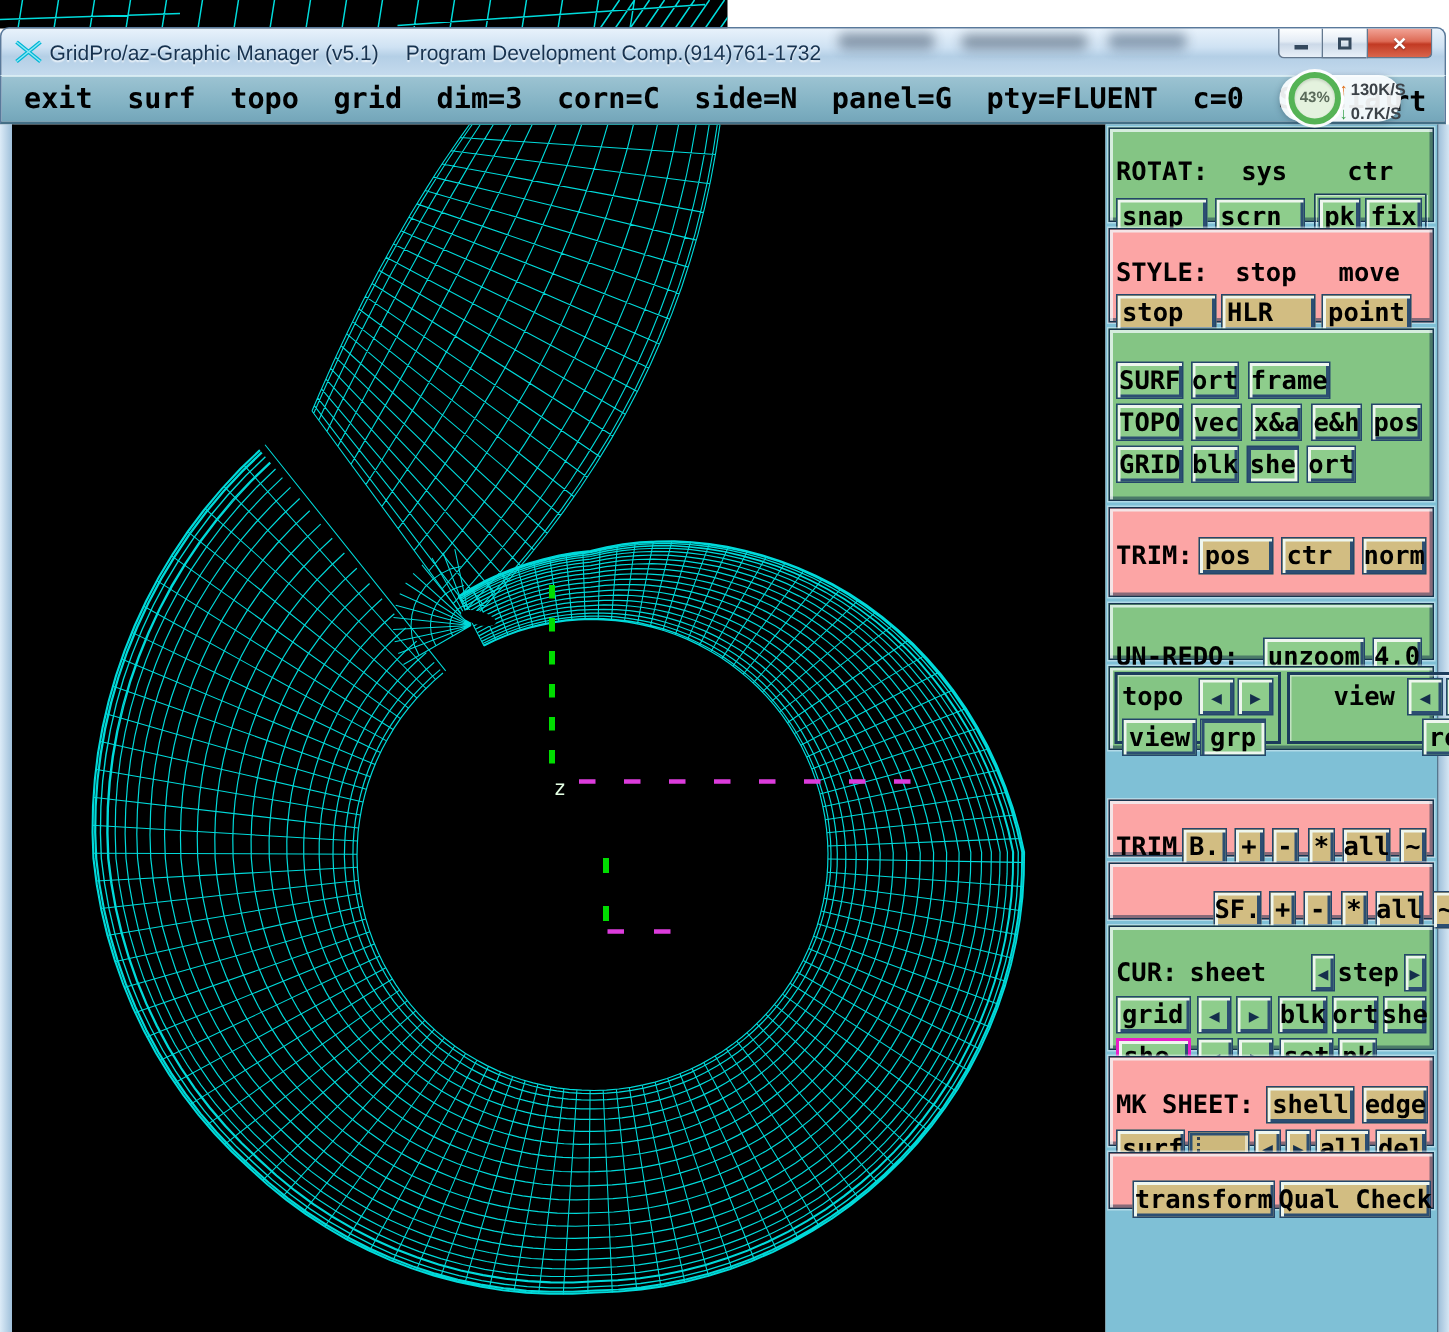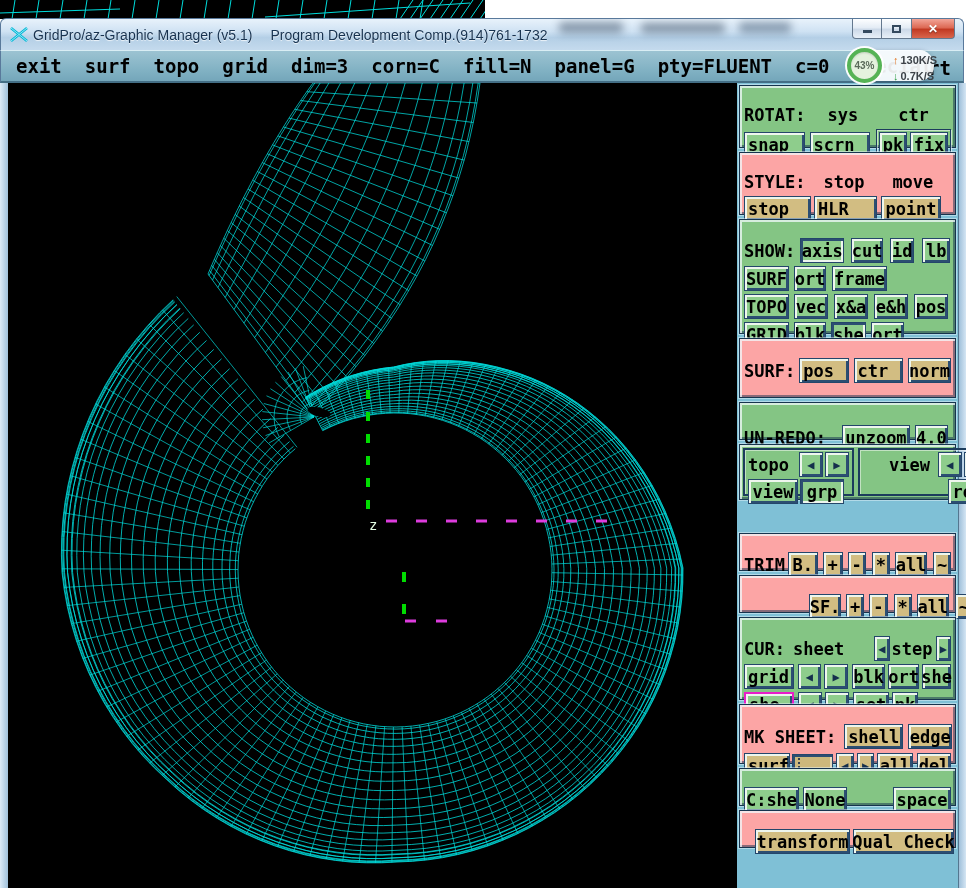--- a/index.html
+++ b/index.html
@@ -33,21 +33,21 @@
     background:linear-gradient(180deg,#9cc3d2 0%,#7fb0c2 70%,#74a6ba 100%);
     border-top:1px solid #d9edf4;border-bottom:2px solid #446f86;
     display:flex;align-items:center;gap:23px;padding-left:15px;
     font:bold 19px "DejaVu Sans Mono",monospace;color:#000;}
   .menu-item{white-space:nowrap;cursor:default;}
   .menu-clip{position:absolute;right:12px;top:6px;}
   
   .net-widget{position:absolute;left:843px;top:47px;width:120px;height:38px;z-index:60;}
   .net-bubble{position:absolute;left:10px;top:3px;width:81px;height:31px;border-radius:15px;
     background:rgba(252,254,255,.92);box-shadow:0 1px 4px rgba(30,50,70,.35);}
-  .net-circle{position:absolute;left:4px;top:1px;width:35px;height:35px;border-radius:50%;
+  .net-circle{position:absolute;left:16px;top:1px;width:35px;height:35px;border-radius:50%;
     box-sizing:border-box;border:4px solid #55b355;background:#e4f2de;
     box-shadow:0 0 0 2px rgba(255,255,255,.95),inset 0 1px 2px rgba(0,0,0,.15);
     display:flex;align-items:center;justify-content:center;
     font:bold 10px "Liberation Sans",sans-serif;color:#5a6a5a;}
   .net-rates{position:absolute;left:40px;top:2px;font:bold 11px "Liberation Sans",sans-serif;
     color:#3c4248;line-height:16px;white-space:nowrap;}
   .arr-up{color:#e2711d;margin-right:2px;}
   .arr-dn{color:#2f9e44;margin-right:2px;}
   
   .border-l{position:absolute;left:0;top:83px;width:8px;height:805px;
@@ -119,21 +119,21 @@
     </div>
   </div>
 
   <div class="menubar">
     <span class="menu-item">exit</span>
     <span class="menu-item">surf</span>
     <span class="menu-item">topo</span>
     <span class="menu-item">grid</span>
     <span class="menu-item">dim=3</span>
     <span class="menu-item">corn=C</span>
-    <span class="menu-item">fill=N</span>
+    <span class="menu-item">side=N</span>
     <span class="menu-item">panel=G</span>
     <span class="menu-item">pty=FLUENT</span>
     <span class="menu-item">c=0</span>
     <span class="menu-item">Special</span>
     <span class="menu-item menu-clip">rt</span>
   </div>
 
   <div class="net-widget">
     <div class="net-bubble">
       <div class="net-rates">
@@ -195,27 +195,20 @@
         <span class="lbl" style="margin-left:28px;">move</span>
       </div>
       <div class="row" style="margin-top:4px;">
         <span class="btn" style="width:67px;justify-content:flex-start;">stop</span>
         <span class="btn" style="width:63px;justify-content:flex-start;margin-left:3px;">HLR</span>
         <span class="btn" style="width:60px;margin-left:4px;">point</span>
       </div>
     </div>
 
     <div class="panel green" style="height:115px;">
-      <div class="row" style="margin-top:0;">
-        <span class="lbl">SHOW:</span>
-        <span class="btn sunken" style="width:44px;margin-left:5px;">axis</span>
-        <span class="btn" style="width:32px;margin-left:7px;">cut</span>
-        <span class="btn" style="width:24px;margin-left:7px;">id</span>
-        <span class="btn" style="width:28px;margin-left:8px;">lb</span>
-      </div>
       <div class="row">
         <span class="btn" style="width:45px;">SURF</span>
         <span class="btn" style="width:32px;margin-left:5px;">ort</span>
         <span class="btn" style="width:55px;margin-left:6px;">frame</span>
       </div>
       <div class="row">
         <span class="btn" style="width:45px;">TOPO</span>
         <span class="btn" style="width:34px;margin-left:5px;">vec</span>
         <span class="btn" style="width:34px;margin-left:6px;">x&amp;a</span>
         <span class="btn" style="width:34px;margin-left:6px;">e&amp;h</span>
@@ -224,21 +217,21 @@
       <div class="row">
         <span class="btn" style="width:45px;">GRID</span>
         <span class="btn" style="width:32px;margin-left:5px;">blk</span>
         <span class="btn sunken" style="width:35px;margin-left:5px;">she</span>
         <span class="btn" style="width:33px;margin-left:5px;">ort</span>
       </div>
     </div>
 
     <div class="panel tan" style="height:60px;">
       <div class="row" style="margin-top:1px;">
-        <span class="lbl">SURF:</span>
+        <span class="lbl">TRIM:</span>
         <span class="btn" style="width:52px;justify-content:flex-start;margin-left:4px;">pos</span>
         <span class="btn" style="width:52px;justify-content:flex-start;margin-left:5px;">ctr</span>
         <span class="btn" style="width:43px;margin-left:5px;">norm</span>
       </div>
     </div>
 
     <div class="panel green" style="height:33px;">
       <div class="row" style="margin-top:4px;text-align:center;">
         <span class="lbl">UN-REDO:</span>
         <span class="btn" style="width:68px;margin-left:16px;">unzoom</span>
@@ -354,28 +347,20 @@
             <span>◀</span>
           </span>
         <span class="btn arrow" style="width:18px;margin-left:3px;">
             <span>▶</span>
           </span>
         <span class="btn" style="width:36px;margin-left:3px;">all</span>
         <span class="btn" style="width:34px;margin-left:4px;">del</span>
       </div>
     </div>
 
-    <div class="panel green" style="height:31px;">
-      <div class="row" style="margin-top:0;">
-        <span class="btn" style="width:55px;">C:she</span>
-        <span class="btn" style="width:44px;margin-left:4px;">None</span>
-        <span style="flex:1;"></span>
-        <span class="btn" style="width:58px;">space</span>
-      </div>
-    </div>
 
     <div class="panel tan" style="height:32px;">
       <div class="row" style="margin-top:0;">
         <span class="btn" style="width:95px;margin-left:11px;">transform</span>
         <span class="btn" style="width:101px;margin-left:3px;">Qual Check</span>
       </div>
     </div>
 
   </div>
 </div>

